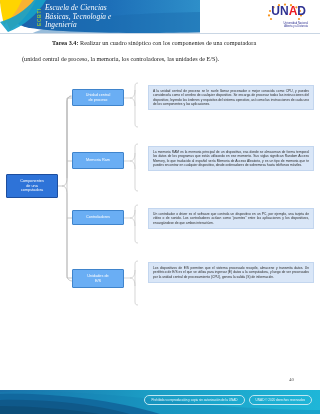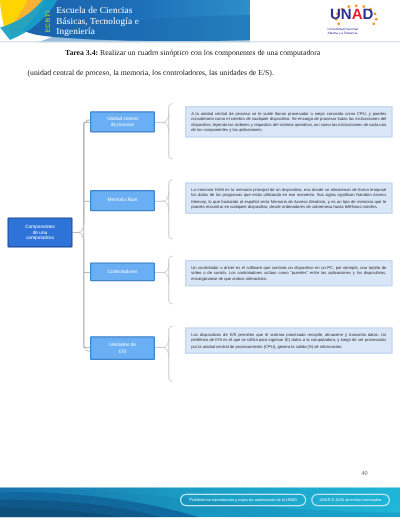--- a/index.html
+++ b/index.html
@@ -50,35 +50,36 @@
     transform: rotate(180deg);
     text-align: center;
     line-height: 8px;
   }
 
   .school-name {
     position: absolute;
     left: 45px;
     top: 4px;
     font-family: "Liberation Serif", serif;
+    font-style: italic;
     font-size: 7.4px;
     line-height: 8.6px;
     color: #ffffff;
     font-weight: normal;
     white-space: pre-line;
     letter-spacing: 0.1px;
   }
 
   .unad-logo {
     position: absolute;
     right: 12px;
     top: 3px;
     width: 46px;
     height: 28px;
-    text-align: left;
+    text-align: right;
   }
   .unad-circle {
     position: relative;
     width: 42px;
     height: 19px;
     margin: 0 auto;
   }
   .unad-letters {
     position: absolute;
     left: 0; top: 2px;

